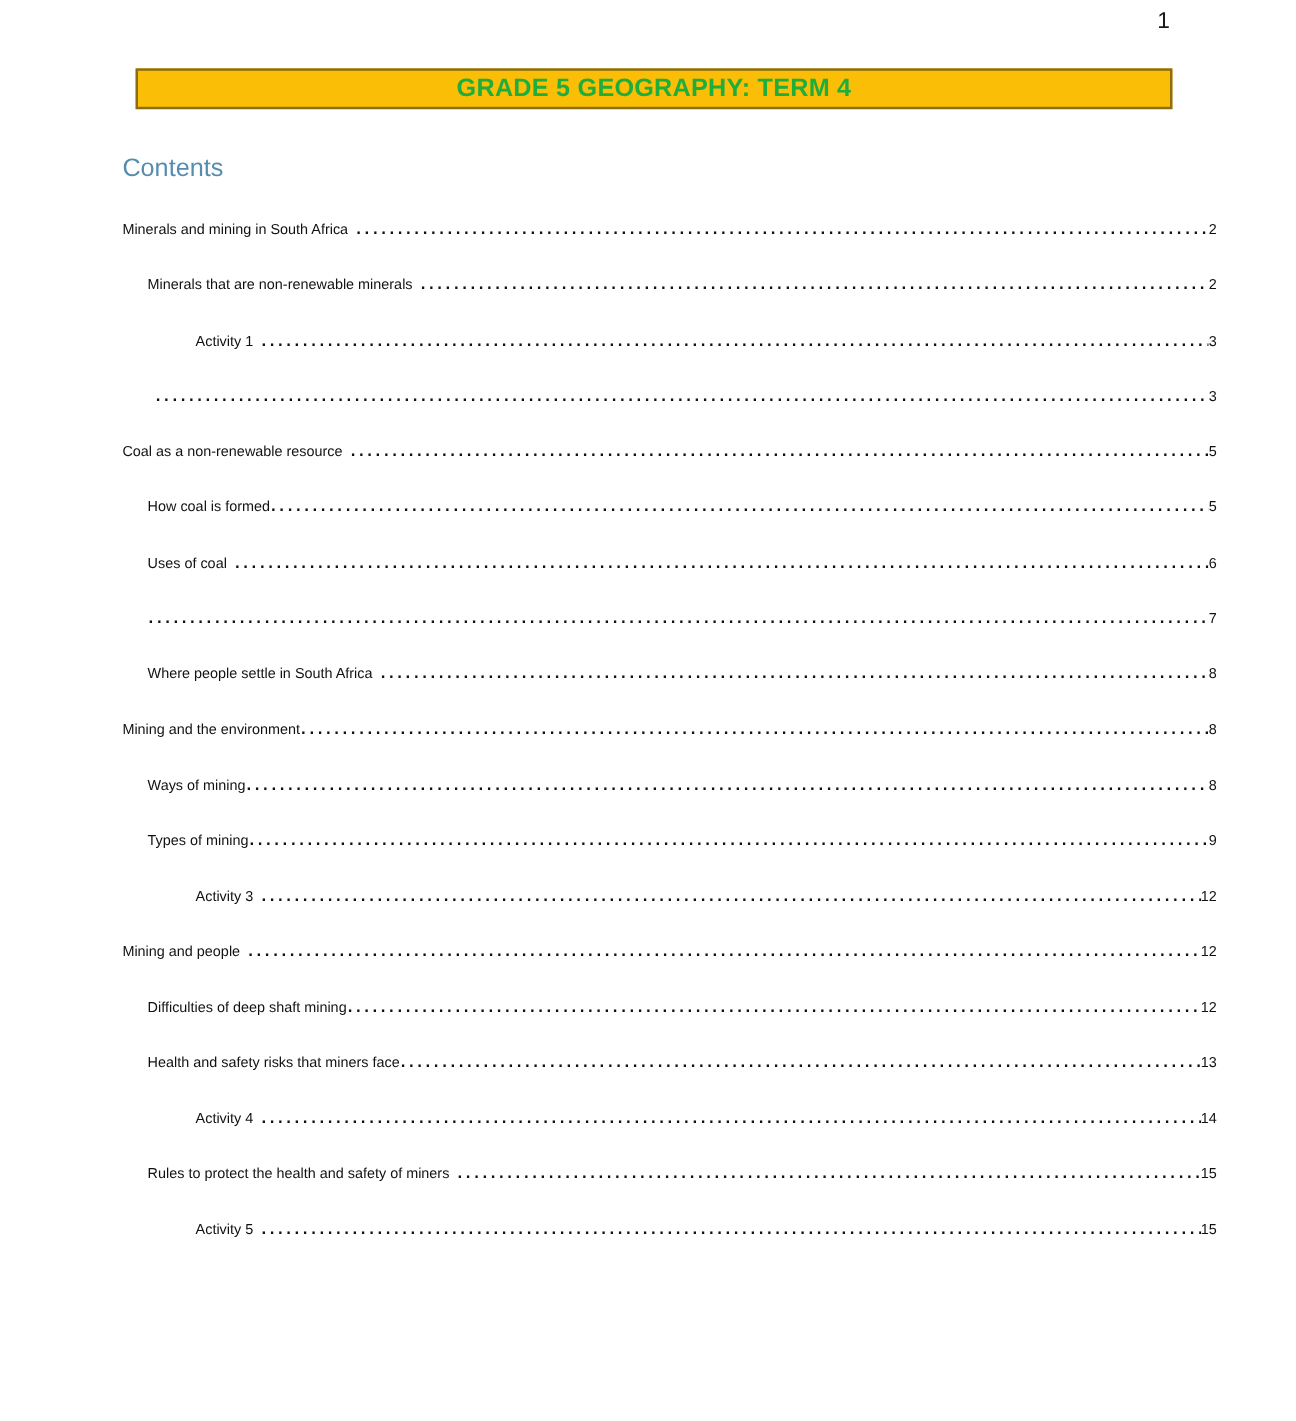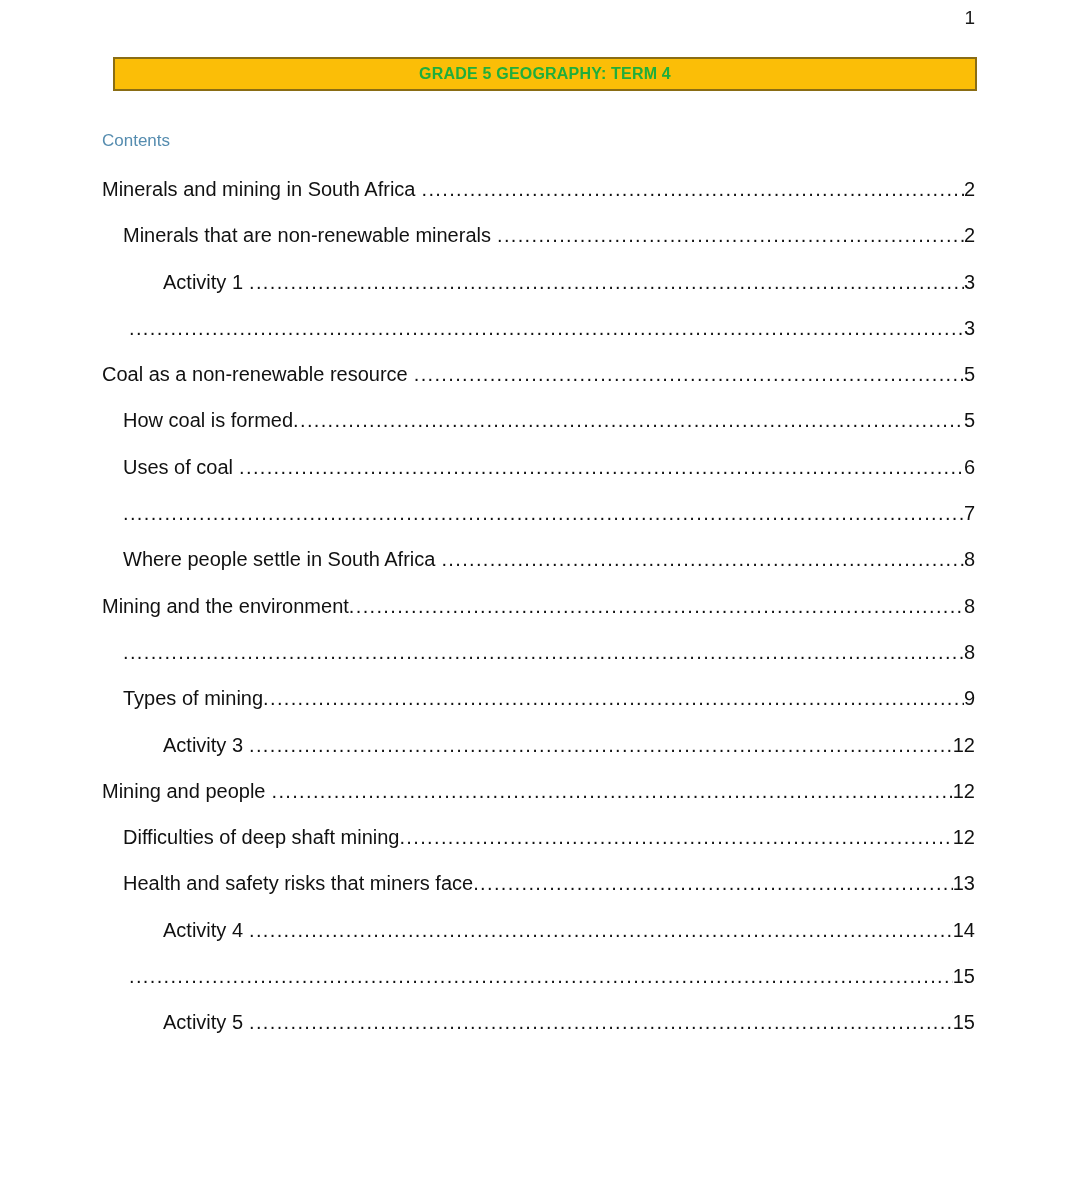--- a/index.html
+++ b/index.html
@@ -43,53 +43,53 @@
     width: 864px;
     height: 34px;
     box-sizing: border-box;
     background: #FBBE07;
     border: 2px solid #8a6d14;
     display: flex;
     align-items: center;
     justify-content: center;
   }
   .title-banner-text {
-    font-size: 16px;
+    font-size: 21px;
     font-weight: bold;
     color: #1FAE3C;
     letter-spacing: 0.2px;
     white-space: nowrap;
   }
 
   
   .contents-heading {
     position: absolute;
     left: 102px;
     top: 128px;
-    font-size: 17px;
+    font-size: 21px;
     line-height: 26px;
     color: #558CAF;
   }
 
   
   .toc {
     position: absolute;
     left: 0;
     top: 166px;
     width: 1080px;
   }
 
   .toc-entry {
     display: flex;
     align-items: baseline;
     height: 46.3px;
-    font-size: 20px;
+    font-size: 12px;
     line-height: 46.3px;
     color: #111111;
-    padding-right: 105px; 
+    padding-right: 66px; 
   }
 
   .toc-entry.level-1 { padding-left: 102px; }
   .toc-entry.level-2 { padding-left: 123px; }
   .toc-entry.level-3 { padding-left: 145px; margin-left: 18px; }
 
   .toc-title {
     white-space: nowrap;
     flex: 0 0 auto;
   }
@@ -173,20 +173,21 @@
         <span class="toc-title">Where people settle in South Africa</span>
         <span class="toc-leader gap-before"></span>
         <span class="toc-page">8</span>
       </div>
       <div class="toc-entry level-1">
         <span class="toc-title">Mining and the environment</span>
         <span class="toc-leader"></span>
         <span class="toc-page">8</span>
       </div>
       <div class="toc-entry level-2">
+        <span class="toc-title">Ways of mining</span>
         <span class="toc-leader"></span>
         <span class="toc-page">8</span>
       </div>
       <div class="toc-entry level-2">
         <span class="toc-title">Types of mining</span>
         <span class="toc-leader"></span>
         <span class="toc-page">9</span>
       </div>
       <div class="toc-entry level-3">
         <span class="toc-title">Activity 3</span>
@@ -207,20 +208,21 @@
         <span class="toc-title">Health and safety risks that miners face</span>
         <span class="toc-leader"></span>
         <span class="toc-page">13</span>
       </div>
       <div class="toc-entry level-3">
         <span class="toc-title">Activity 4</span>
         <span class="toc-leader gap-before"></span>
         <span class="toc-page">14</span>
       </div>
       <div class="toc-entry level-2">
+        <span class="toc-title">Rules to protect the health and safety of miners</span>
         <span class="toc-leader gap-before"></span>
         <span class="toc-page">15</span>
       </div>
       <div class="toc-entry level-3">
         <span class="toc-title">Activity 5</span>
         <span class="toc-leader gap-before"></span>
         <span class="toc-page">15</span>
       </div>
     </div>
 

